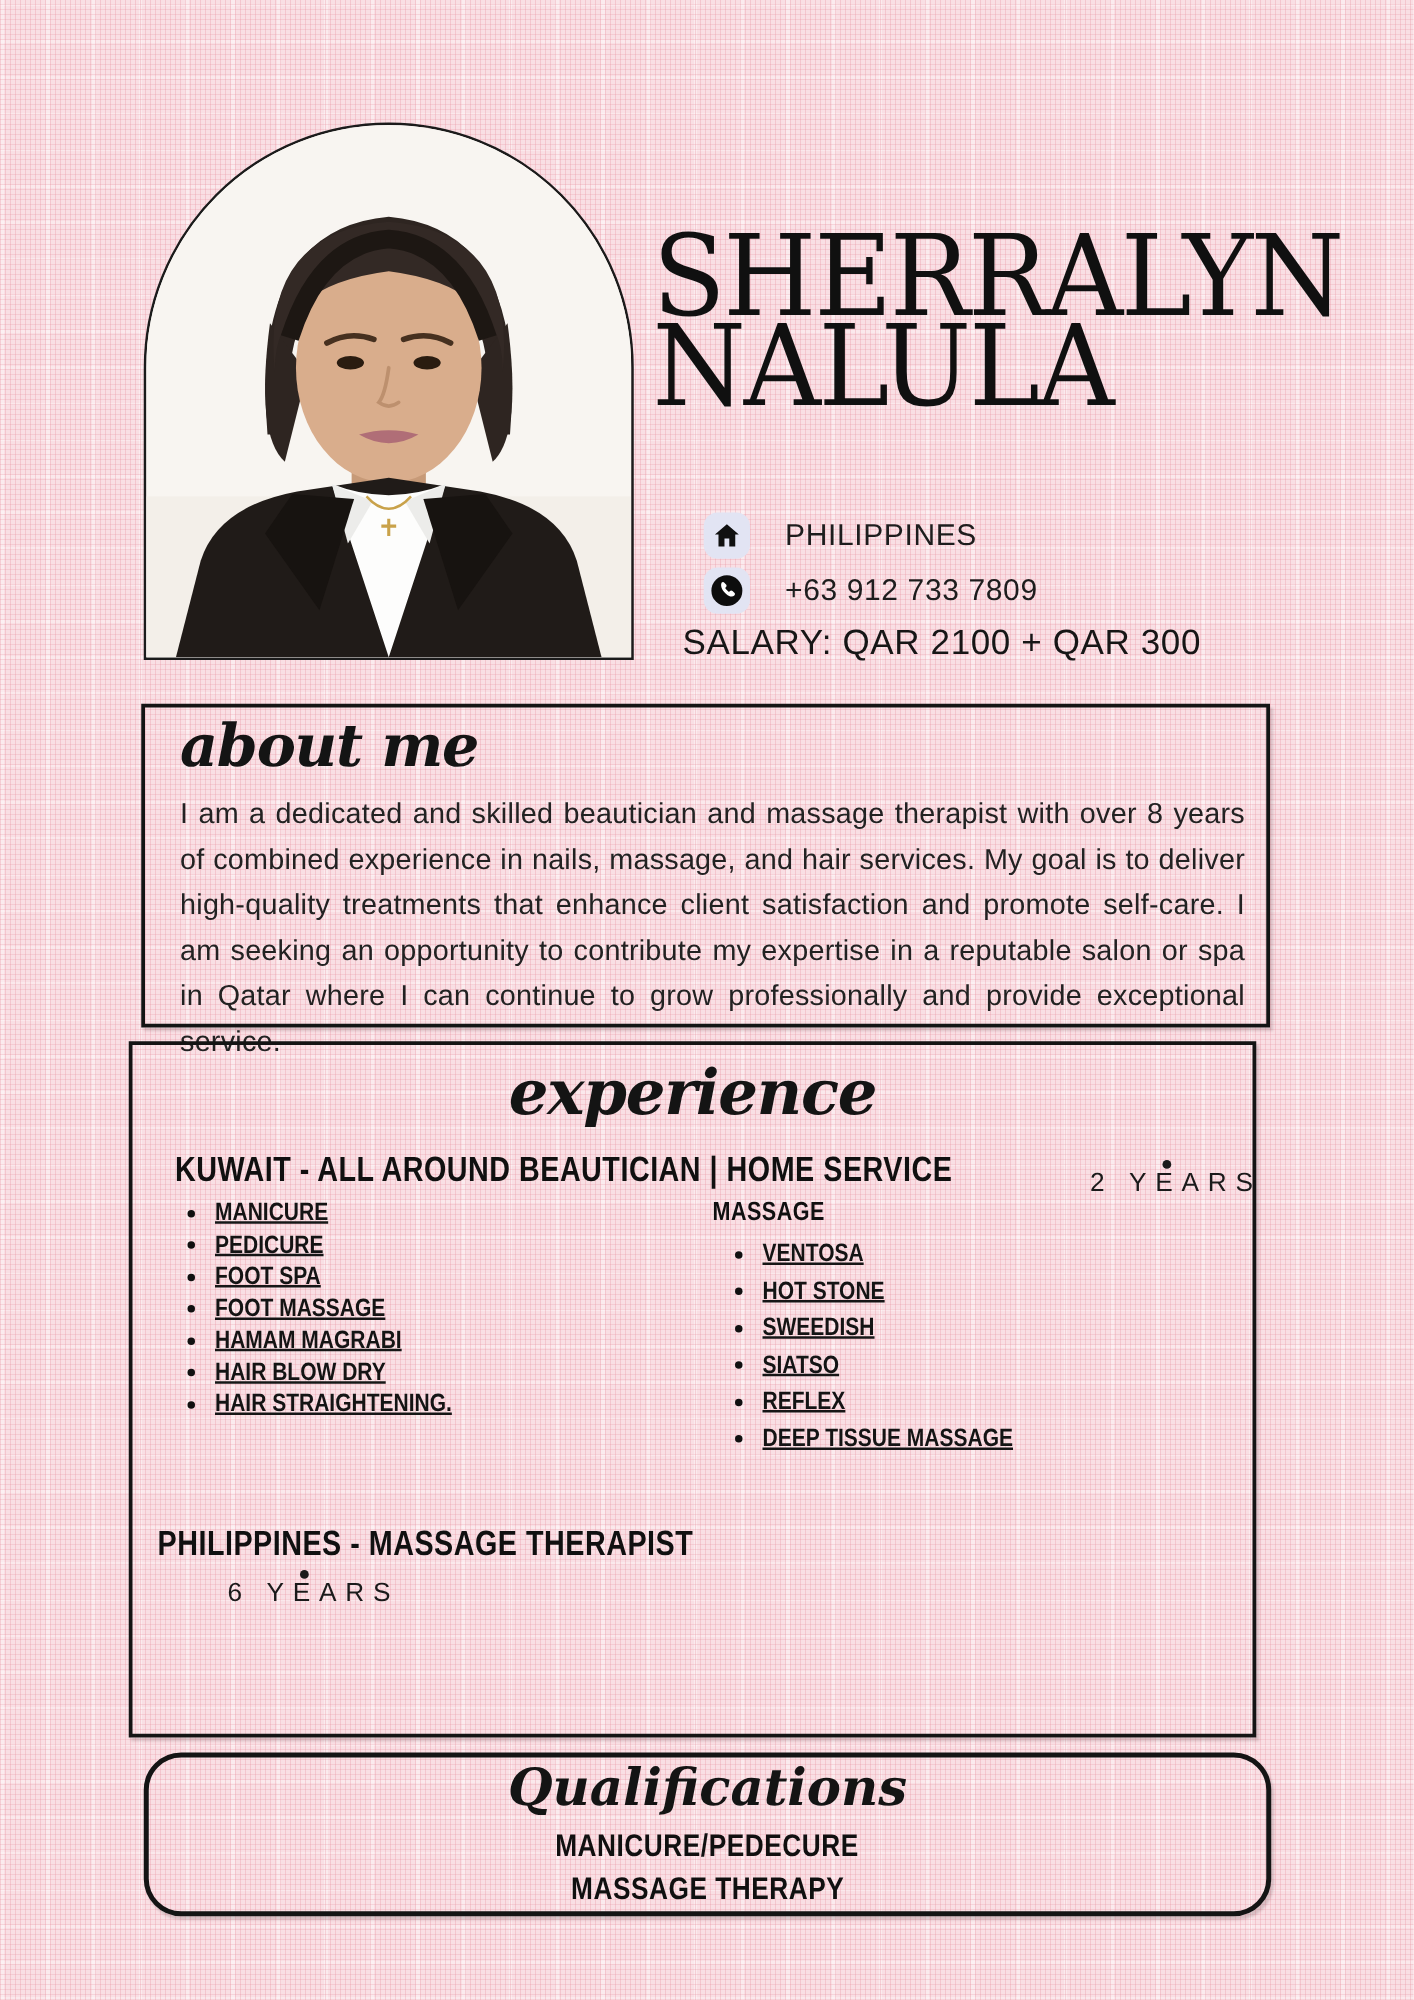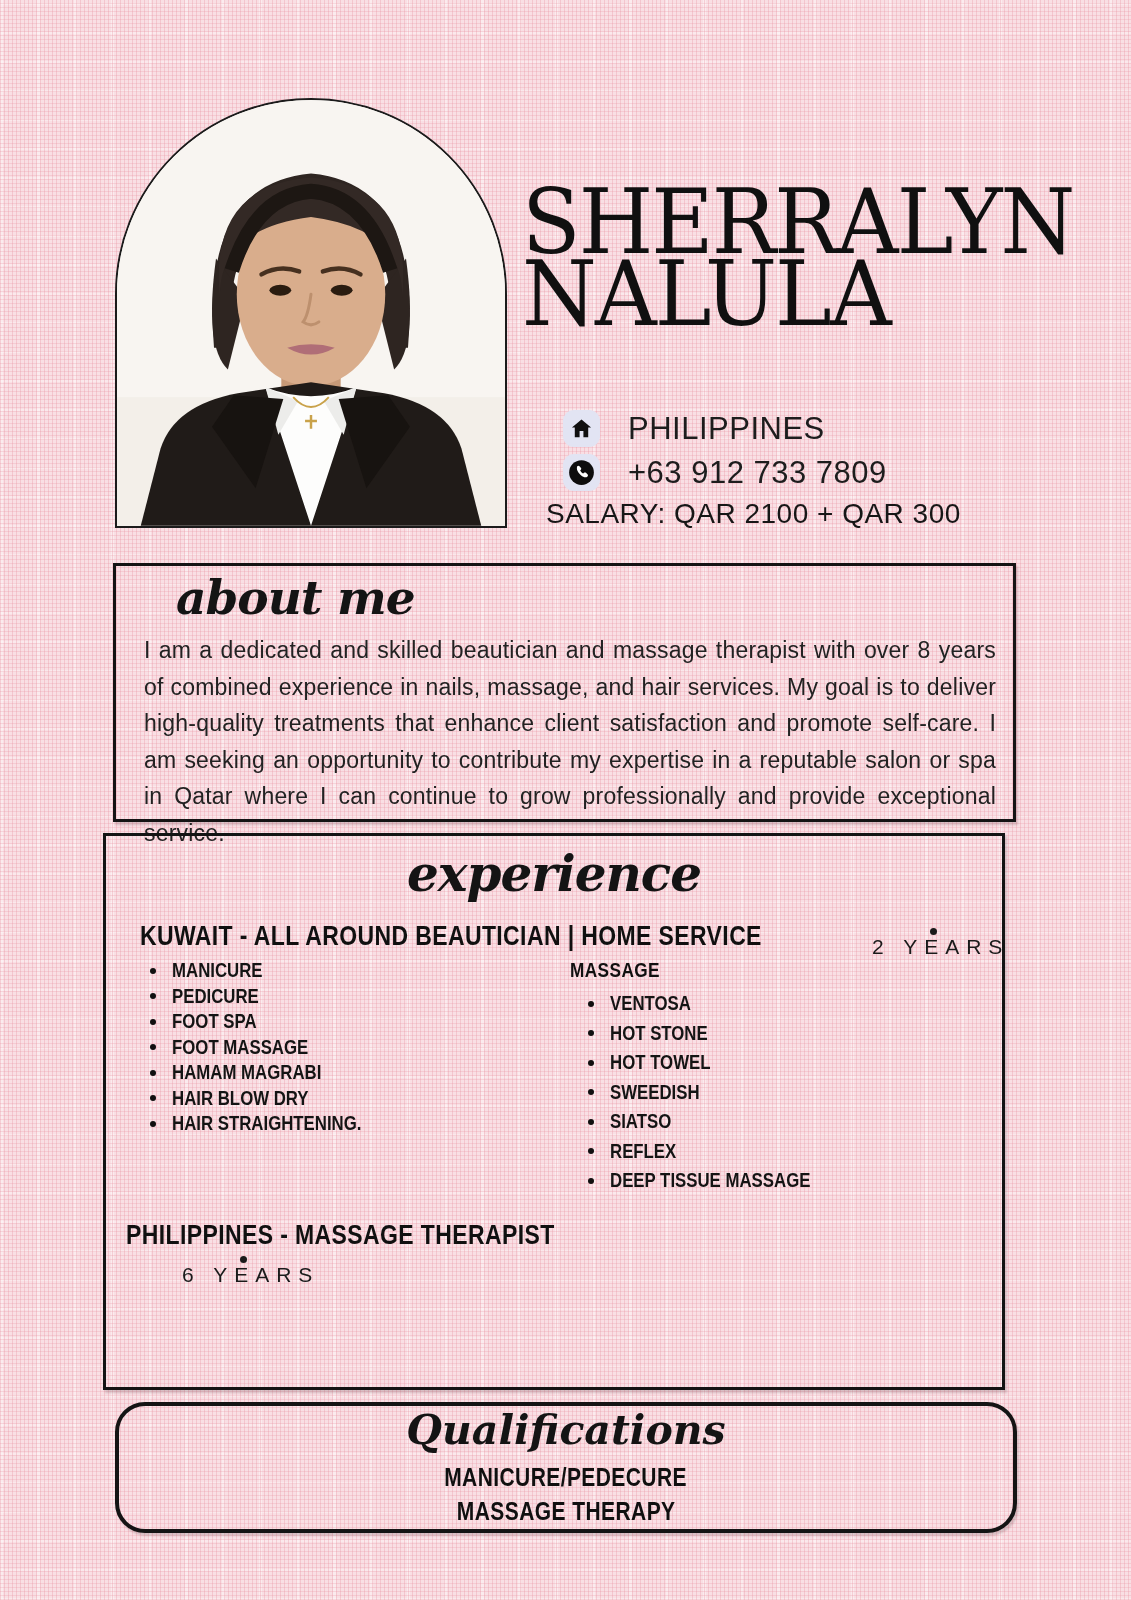--- a/index.html
+++ b/index.html
@@ -38,21 +38,21 @@
     font-size:20px;font-weight:700;letter-spacing:3.5px;
     line-height:24px;color:#111;white-space:nowrap;
   }
   .contact-row{position:absolute;left:563px;display:flex;align-items:center;}
   .contact-row.row-home{top:410px;}
   .contact-row.row-phone{top:454px;}
   .contact-icon{
     width:37px;height:37px;border-radius:11px;background:#e2e4f3;
     display:flex;align-items:center;justify-content:center;flex:0 0 auto;
   }
-  .contact-label{margin-left:28px;font-size:31px;color:#1d1d1d;letter-spacing:0.5px;white-space:nowrap;}
+  .contact-label{margin-left:28px;font-size:24px;color:#1d1d1d;letter-spacing:0.5px;white-space:nowrap;}
   .salary{
     position:absolute;left:546px;top:498px;
     font-size:28px;color:#161616;letter-spacing:0.5px;white-space:nowrap;
   }
   
   .box{
     position:absolute;box-sizing:border-box;border:3px solid #141414;
     box-shadow:2px 3px 2px rgba(60,40,45,0.18);
   }
   .box-about{left:113px;top:563px;width:903px;height:259px;}
@@ -75,21 +75,21 @@
   }
   .exp-job1-title{position:absolute;left:34px;top:84px;font-size:28px;}
   .exp-job2-title{position:absolute;left:20px;top:383px;font-size:28px;}
   .duration{
     position:absolute;display:flex;align-items:center;
     font-size:21px;letter-spacing:7px;color:#1a1a1a;white-space:nowrap;flex-direction:column;
   }
   .duration .dot{width:7px;height:7px;border-radius:50%;background:#1a1a1a;margin-right:14px;flex:0 0 auto;}
   .duration-1{left:766px;top:92px;}
   .duration-2{left:76px;top:420px;}
-  .skill-list{position:absolute;margin:0;padding:0;list-style:none;}
+  .skill-list{position:absolute;margin:0;padding:0;list-style:none;text-decoration:underline;}
   .skill-list li{display:flex;align-items:center;}
   .skill-list .dot{width:6px;height:6px;border-radius:50%;background:#101010;margin-right:16px;flex:0 0 auto;}
   .skill-list .txt{
     display:inline-block;font-weight:700;font-size:20px;
     transform:scaleX(0.84);transform-origin:0 50%;white-space:nowrap;color:#141414;
   }
   .list-left{left:44px;top:122px;}
   .list-left li{height:25.5px;}
   .list-right{left:482px;top:153px;}
   .list-right li{height:29.5px;}
@@ -168,21 +168,21 @@
         <circle cx="12" cy="12" r="11" fill="#0d0d0d"></circle>
         <path d="M8.2 6.4 c0.6-0.6 1.5-0.6 2 0 l1.2 1.3 c0.5 0.5 0.5 1.3 0 1.8 l-0.6 0.7 c0.5 1 1.6 2.1 2.7 2.7 l0.7-0.6 c0.5-0.5 1.3-0.5 1.8 0 l1.3 1.2 c0.6 0.5 0.6 1.4 0 2 c-1.2 1.2-3.3 1.1-5.8-1.1 c-2.4-2.2-4.4-5-3.3-8 z" fill="#ffffff"></path>
       </svg>
     </span>
     <span class="contact-label">+63 912 733 7809</span>
   </div>
 
   <div class="salary">SALARY: QAR 2100 + QAR 300</div>
 
   <section class="box box-about">
-    <h2 class="script-heading about-heading" style="margin:0;padding-left:32px;">about me</h2>
+    <h2 class="script-heading about-heading" style="margin:0;">about me</h2>
     <p class="about-body" style="margin:0;">I am a dedicated and skilled beautician and massage therapist with over 8 years of combined experience in nails, massage, and hair services. My goal is to deliver high-quality treatments that enhance client satisfaction and promote self-care. I am seeking an opportunity to contribute my expertise in a reputable salon or spa in Qatar where I can continue to grow professionally and provide exceptional service.</p>
   </section>
 
   <section class="box box-exp">
     <h2 class="script-heading exp-heading" style="margin:0;">experience</h2>
 
     <div class="exp-job1-title">
       <span class="cond">KUWAIT - ALL AROUND BEAUTICIAN | HOME SERVICE</span>
     </div>
 
@@ -227,24 +227,20 @@
     </div>
 
     <ul class="skill-list list-right">
       <li>
           <span class="dot"></span>
           <span class="txt">VENTOSA</span>
         </li>
       <li>
           <span class="dot"></span>
           <span class="txt">HOT STONE</span>
-        </li>
-      <li>
-          <span class="dot"></span>
-          <span class="txt">HOT TOWEL</span>
         </li>
       <li>
           <span class="dot"></span>
           <span class="txt">SWEEDISH</span>
         </li>
       <li>
           <span class="dot"></span>
           <span class="txt">SIATSO</span>
         </li>
       <li>

